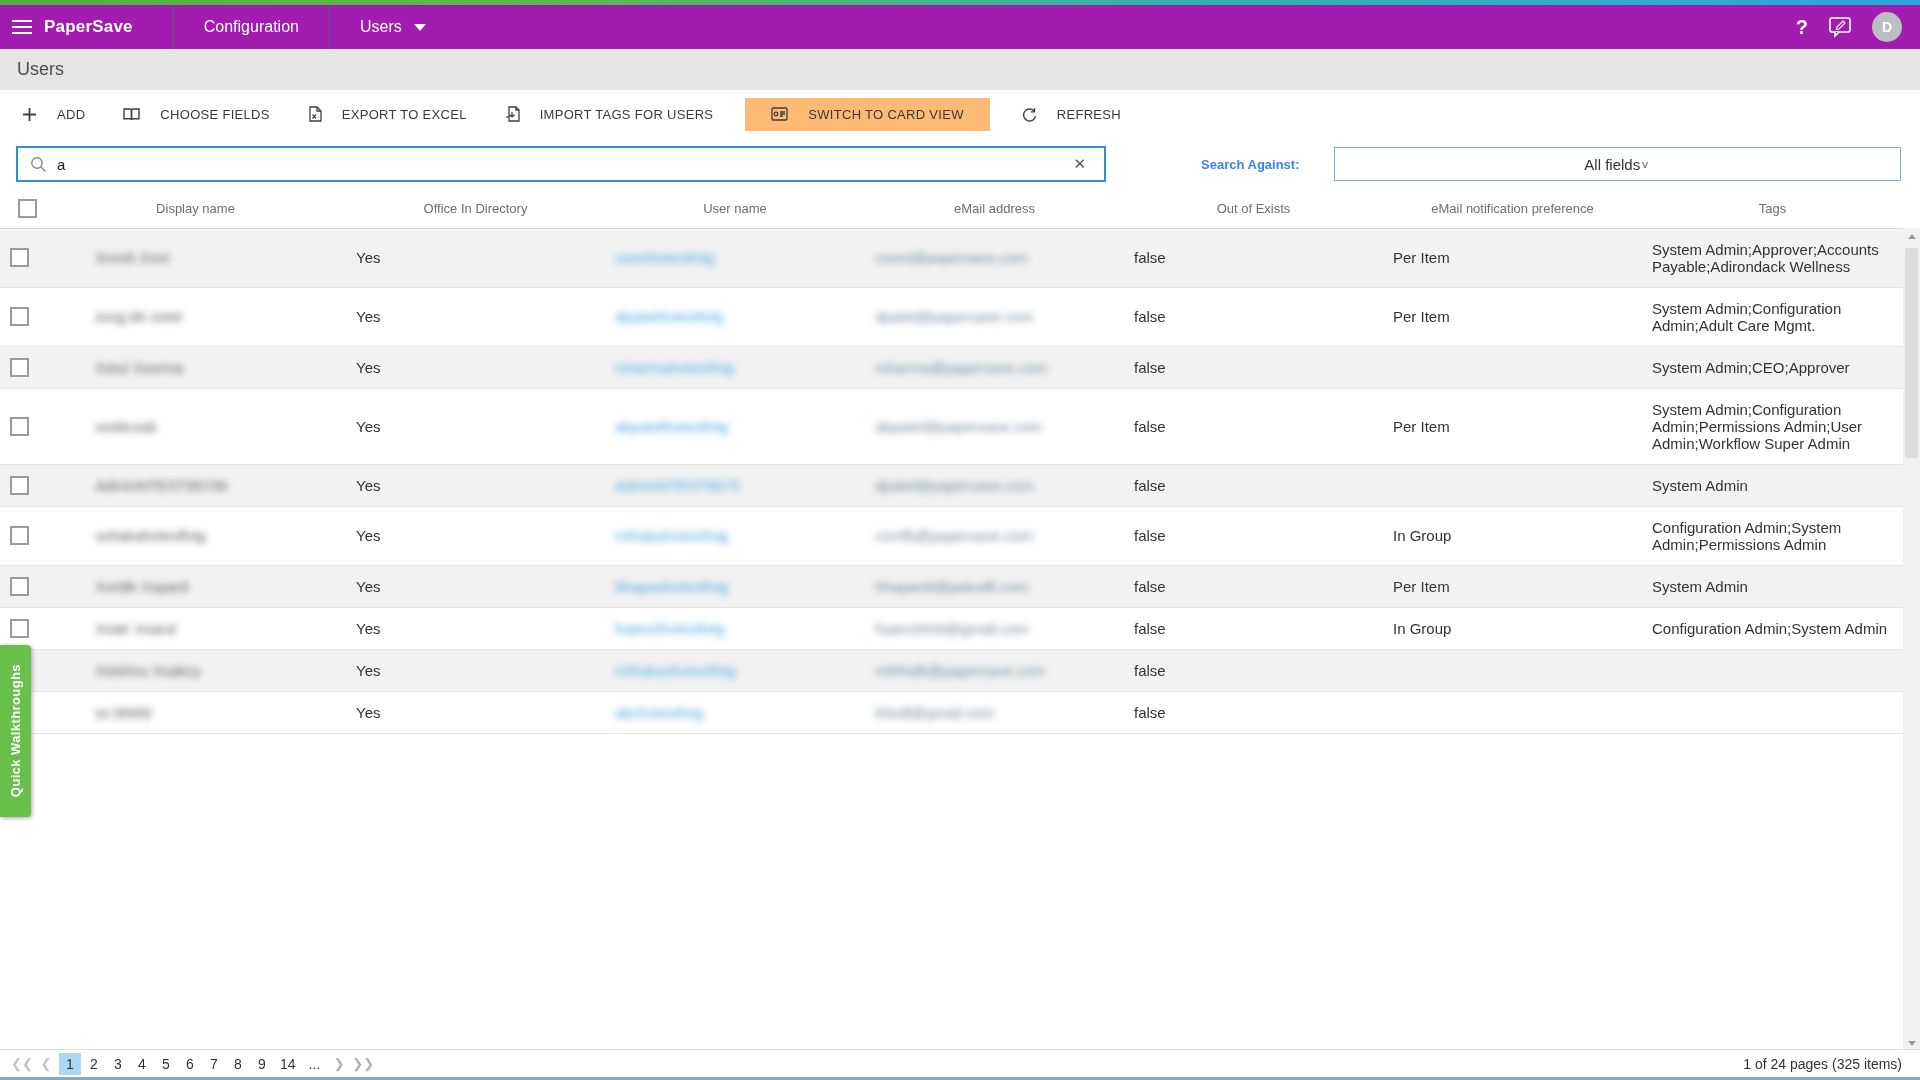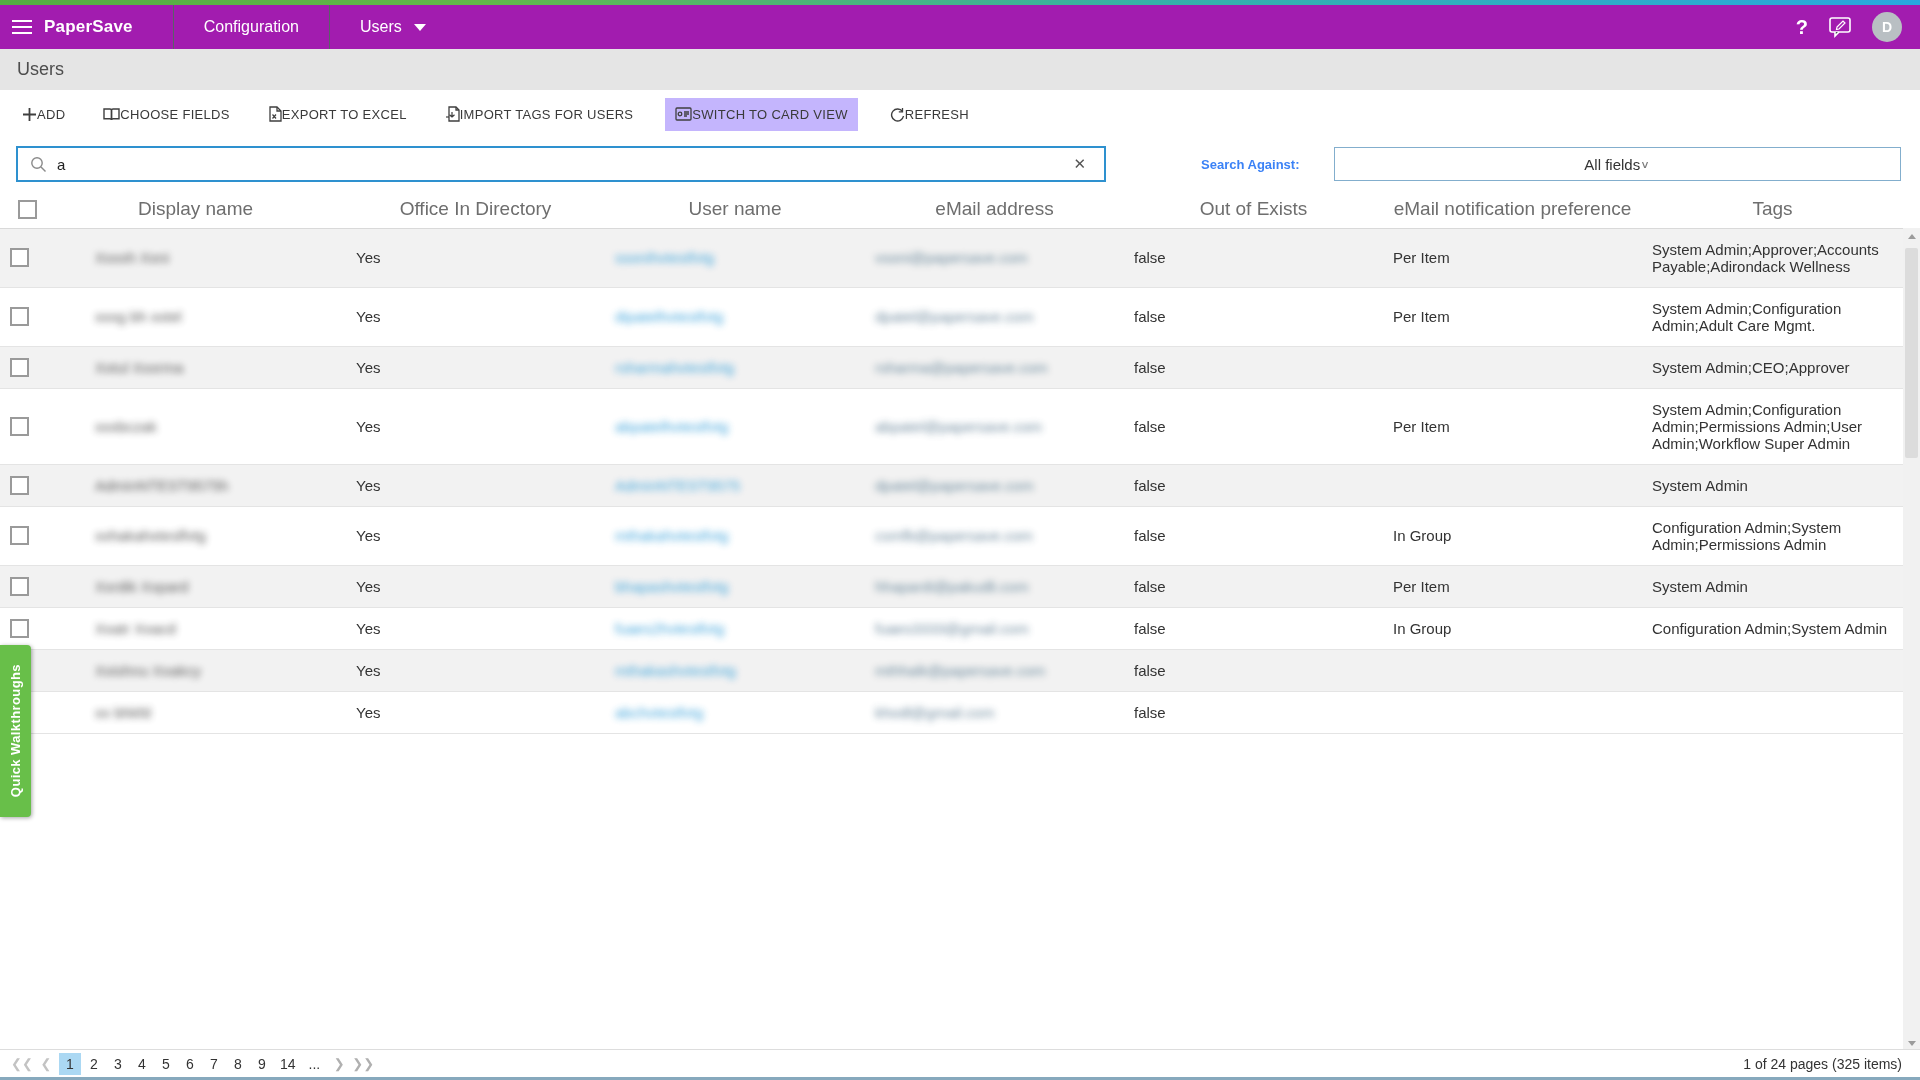--- a/index.html
+++ b/index.html
@@ -22,42 +22,42 @@
   .help-icon { font-size:20px; font-weight:bold; color:#fff; cursor:pointer; }
   .feedback-icon { cursor:pointer; display:flex; }
   .avatar { width:30px; height:30px; border-radius:50%; background:#b9bfc3; color:#fff; font-size:14px; font-weight:bold; display:flex; align-items:center; justify-content:center; cursor:pointer; }
 
   
   .title-bar { height:41px; background:#e5e5e5; display:flex; align-items:center; padding-left:17px; }
   .title-bar span { font-size:18px; color:#4d4d4d; }
 
   
   .toolbar { height:48px; display:flex; align-items:center; padding-left:16px; gap:26px; background:#fff; }
-  .tb-btn { display:inline-flex; align-items:center; gap:0; font-size:13px; letter-spacing:.3px; color:#3a3a3a; cursor:pointer; padding:9px 6px; white-space:nowrap; }
+  .tb-btn { display:inline-flex; align-items:center; gap:20px; font-size:13px; letter-spacing:.3px; color:#3a3a3a; cursor:pointer; padding:9px 6px; white-space:nowrap; }
   .tb-btn svg { stroke:#3f3f3f; }
-  .tb-btn.highlight { background:#c4b5fd; padding:9px 10px;text-align:right; }
+  .tb-btn.highlight { background:#fdba74; padding:9px 26px;text-align:right; }
 
   
   .filter-row { height:52px; display:flex; align-items:center; padding:0 18px 0 16px; }
   .search-box { position:relative; width:1090px; height:36px; border:2px solid #2e91cf; background:#fff; display:flex; align-items:center; }
   .search-box .mag { margin:0 10px 0 12px; display:flex; }
   .search-input { border:none; outline:none; flex:1; font-size:15px; font-family:"Liberation Sans",sans-serif; color:#222; background:transparent; }
   .search-clear { position:absolute; right:12px; top:0; bottom:0; display:flex; align-items:center; font-size:15px; color:#555; cursor:pointer; padding:0 6px; }
   .sa-label { margin-left:95px; font-size:13px; font-weight:bold; color:#3b82f6; white-space:nowrap; }
   .sa-select { margin-left:34px; width:567px; height:34px; border:1px solid #83aecd; background:#fff; display:flex; align-items:center; justify-content:center; padding:0 12px; cursor:pointer; }
   .sa-select .val { font-size:15px; color:#333; }
   .sa-select .chev { color:#7a7a7a; font-size:13px; transform:scaleY(.8); }
 
   
   .grid-wrap { position:relative; }
   .grid-scroll { margin-right:17px; }
   table.users { width:1903px; border-collapse:collapse; table-layout:fixed; }
   col.c-cb{width:45px} col.c-disp{width:301px} col.c-exist{width:259px} col.c-user{width:260px}
   col.c-mail{width:259px} col.c-oof{width:259px} col.c-pref{width:259px} col.c-tags{width:261px}
-  table.users thead th { height:38px; font-weight:normal; font-size:19px; color:#6e6e6e; text-align:center; background:#fff; border-bottom:1px solid #d9d9d9; }
+  table.users thead th { height:38px; font-weight:normal; font-size:13px; color:#6e6e6e; text-align:center; background:#fff; border-bottom:1px solid #d9d9d9; }
   table.users td { padding:12px 10px; font-size:15px; color:#333; vertical-align:middle; border-bottom:1px solid #e4e4e4; }
   table.users tbody tr:nth-child(odd) td { background:#f2f2f2; }
   td.cb-cell, th.cb-cell { padding:0 0 0 10px !important; text-align:left; }
   .checkbox { display:inline-block; width:19px; height:19px; border:2px solid #9a9a9a; background:#fff; cursor:pointer; vertical-align:middle; }
   td.disp-cell { padding-left:50px !important; }
   .blur { filter:blur(3.5px); opacity:.9; }
   .redacted-name { color:#4a4a4a; }
   .user-link { color:#2f9cd8; cursor:pointer; }
   .email-text { color:#5f7d93; }
   td.tags-cell { font-size:14.5px; color:#3d3d3d; line-height:17px; padding-top:9px; padding-bottom:9px; }

